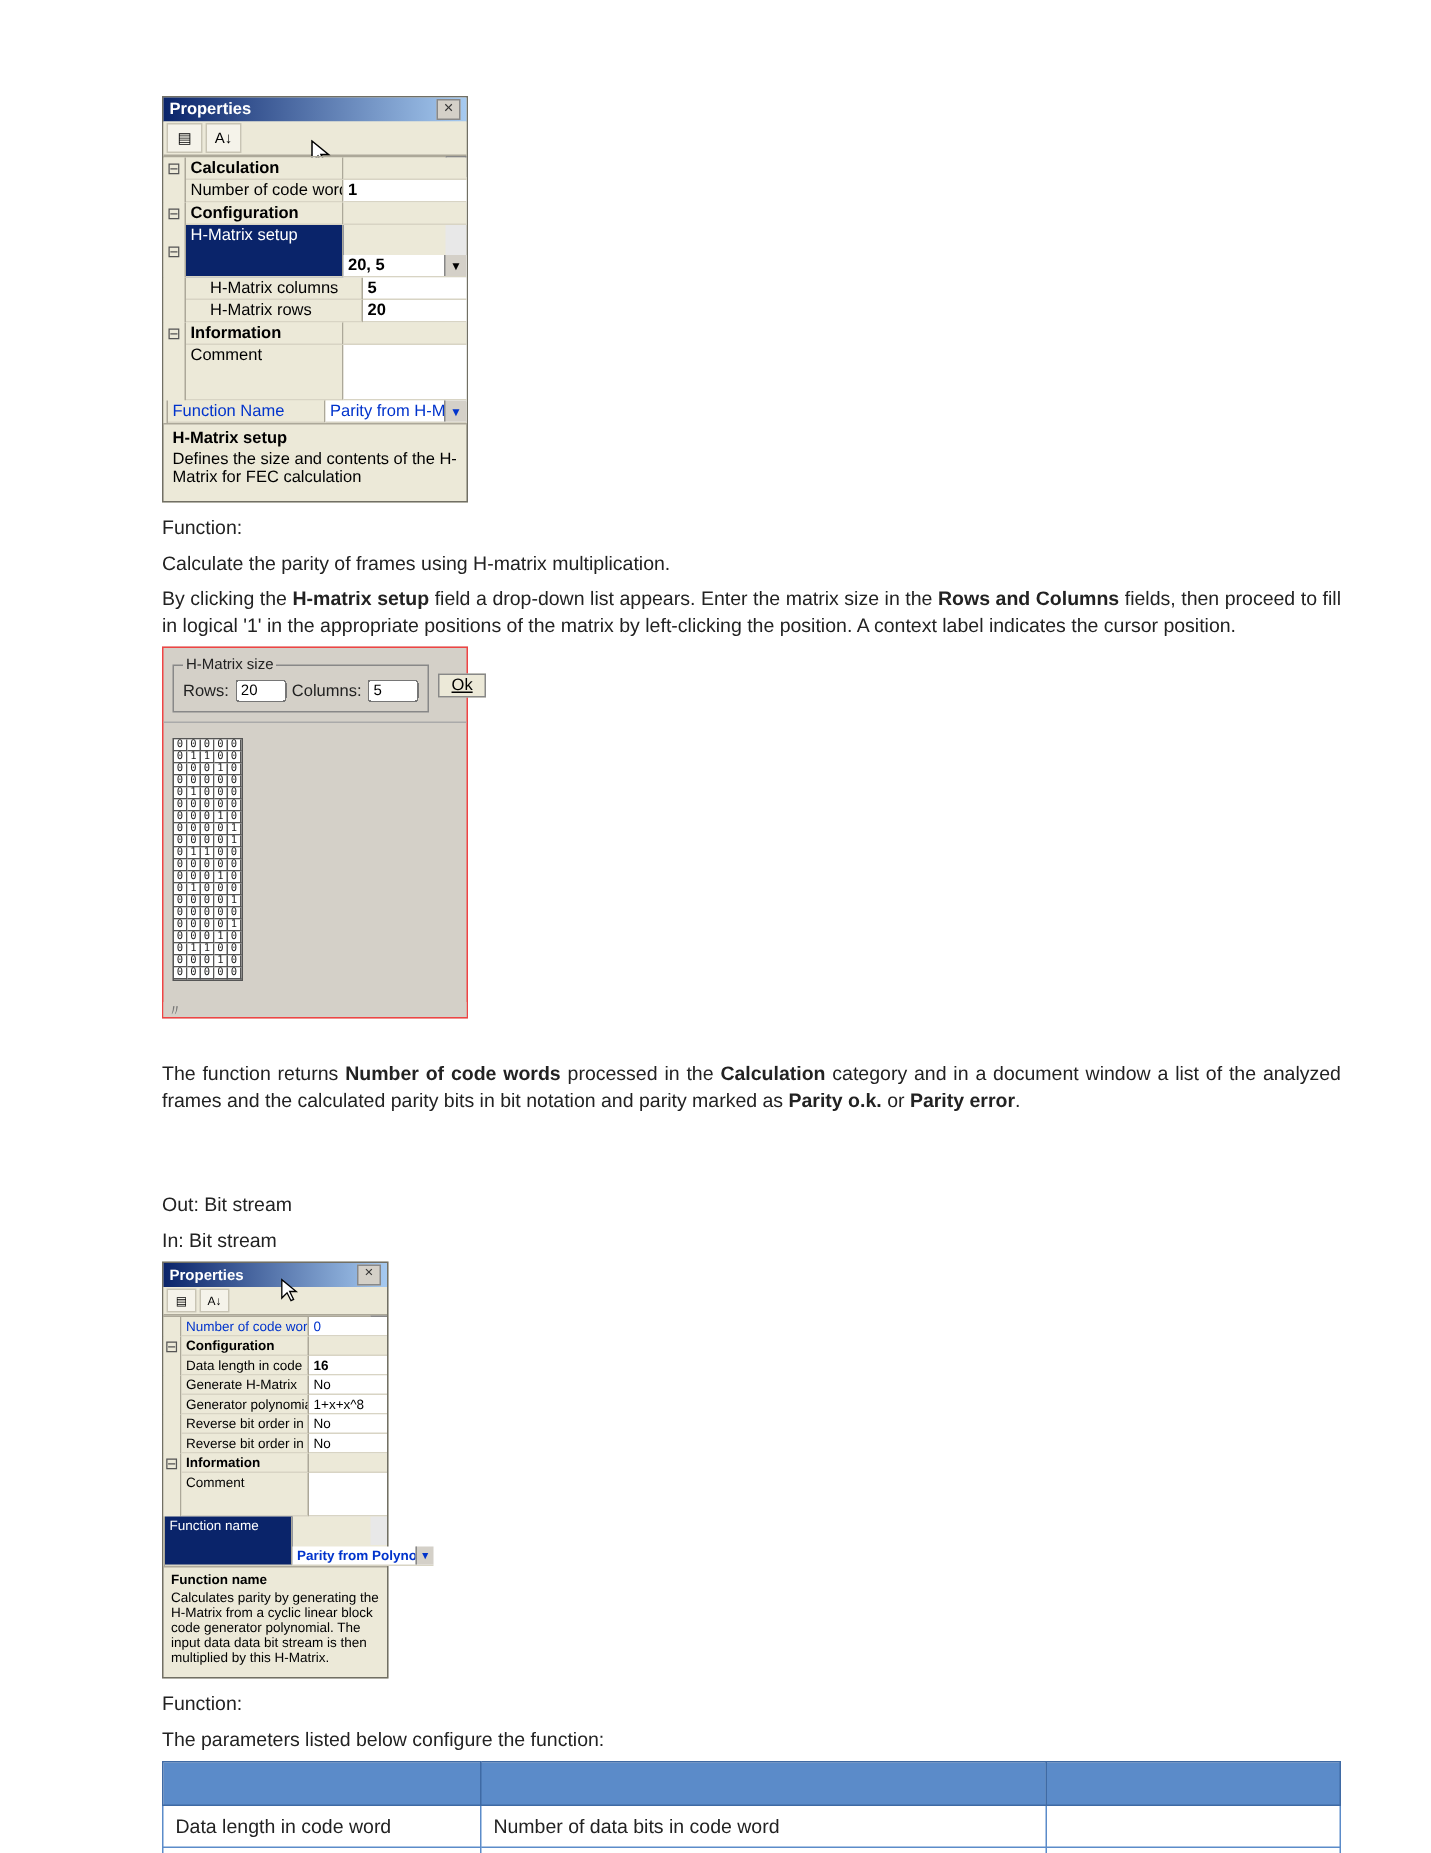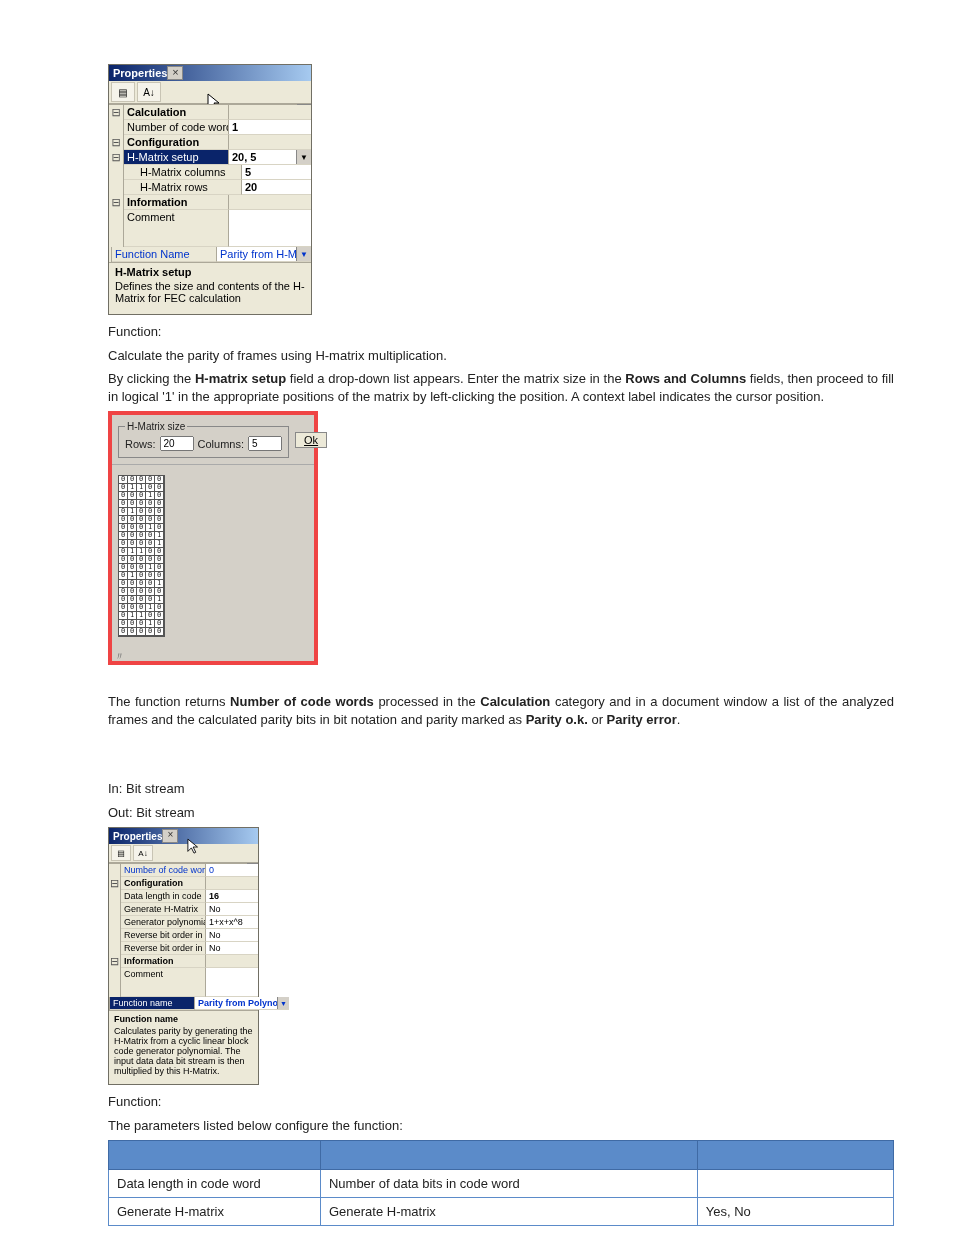--- a/index.html
+++ b/index.html
@@ -28,20 +28,21 @@
     color: #000;
     margin: 0 0 8px 0;
     position: relative;
   }
   .props-title {
     background: linear-gradient(to right, #0a246a, #a6caf0);
     color: #fff;
     font-weight: bold;
     padding: 1px 4px;
     display: flex;
+    justify-content: space-between;
     align-items: center;
   }
   .props-title .x { color: #333; background:#d4d0c8; border:1px solid #888; width:14px; height:12px; text-align:center; line-height:10px; font-weight:normal;}
   .props-toolbar {
     height: 22px;
     background: #ece9d8;
     border-bottom: 1px solid #aca899;
     display: flex;
     align-items: center;
     padding: 0 2px;
@@ -89,21 +90,21 @@
   .grow.cat .glabel {
     font-weight: bold;
     background: #ece9d8;
   }
   .grow.cat .gval { background:#ece9d8; }
   .grow.sub2 .glabel { padding-left: 16px; }
   .grow.sel .glabel {
     background: #0a246a;
     color:#fff;
   }
-  .grow.sel .gval { font-weight:bold; }
+  .grow.sel .gval { font-weight:bold;margin-top:20px; }
   .blue-link { color:#0033cc; }
   .drop-arrow {
     position:absolute; right:0; top:0; bottom:0; width:14px;
     background:#d4d0c8; border-left:1px solid #888;
     display:flex; align-items:center; justify-content:center;
     font-size:8px;
   }
   .scroll-up, .scroll-dn {
     position:absolute; right:0; width:14px; height:14px;
     background:#d4d0c8; border:1px solid #888;
@@ -122,21 +123,21 @@
 
   
   .cursor-arrow {
     position:absolute;
     pointer-events:none;
   }
 
   
   .matrix-panel {
     width: 202px;
-    border:4px solid #ef4444;
+    border:1px solid #ef4444;
     background:#d4d0c8;
     font-family: Tahoma, sans-serif;
     font-size:11px;
     margin:6px 0 8px 0;
   }
   .matrix-top {
     padding:6px;
     display:flex; align-items:center; gap:6px;
     border-bottom:1px solid #aaa;
   }
@@ -423,22 +424,22 @@
     </div>
     <div class="matrix-resize">〃</div>
   </div>
 
   <p style="text-align:justify;margin-top:28px;">
     <span>The function returns </span><span class="bold">Number of code words</span><span> processed in the </span><span class="bold">Calculation</span><span> category and in a document window a list of the analyzed frames and the calculated parity bits in bit notation and parity marked as </span><span class="bold">Parity o.k.</span><span> or </span><span class="bold">Parity error</span><span>.</span>
   </p>
 
   <div style="height:40px;"></div>
 
+  <p>Out: Bit stream</p>
   <p>In: Bit stream</p>
-  <p>Out: Bit stream</p>
 
   <div class="props-panel small" style="position:relative;">
     <svg class="cursor-arrow" style="left:78px; top:10px;" width="14" height="18" viewBox="0 0 16 20">
         <path d="M1 1 L1 15 L5 11 L8 17 L10 16 L7 10 L12 10 Z" fill="#fff" stroke="#000" stroke-width="1"></path>
       </svg>
     <div class="props-title">
       <span>Properties</span>
       <span class="x">×</span>
     </div>
     <div class="props-toolbar" style="height:18px;">

